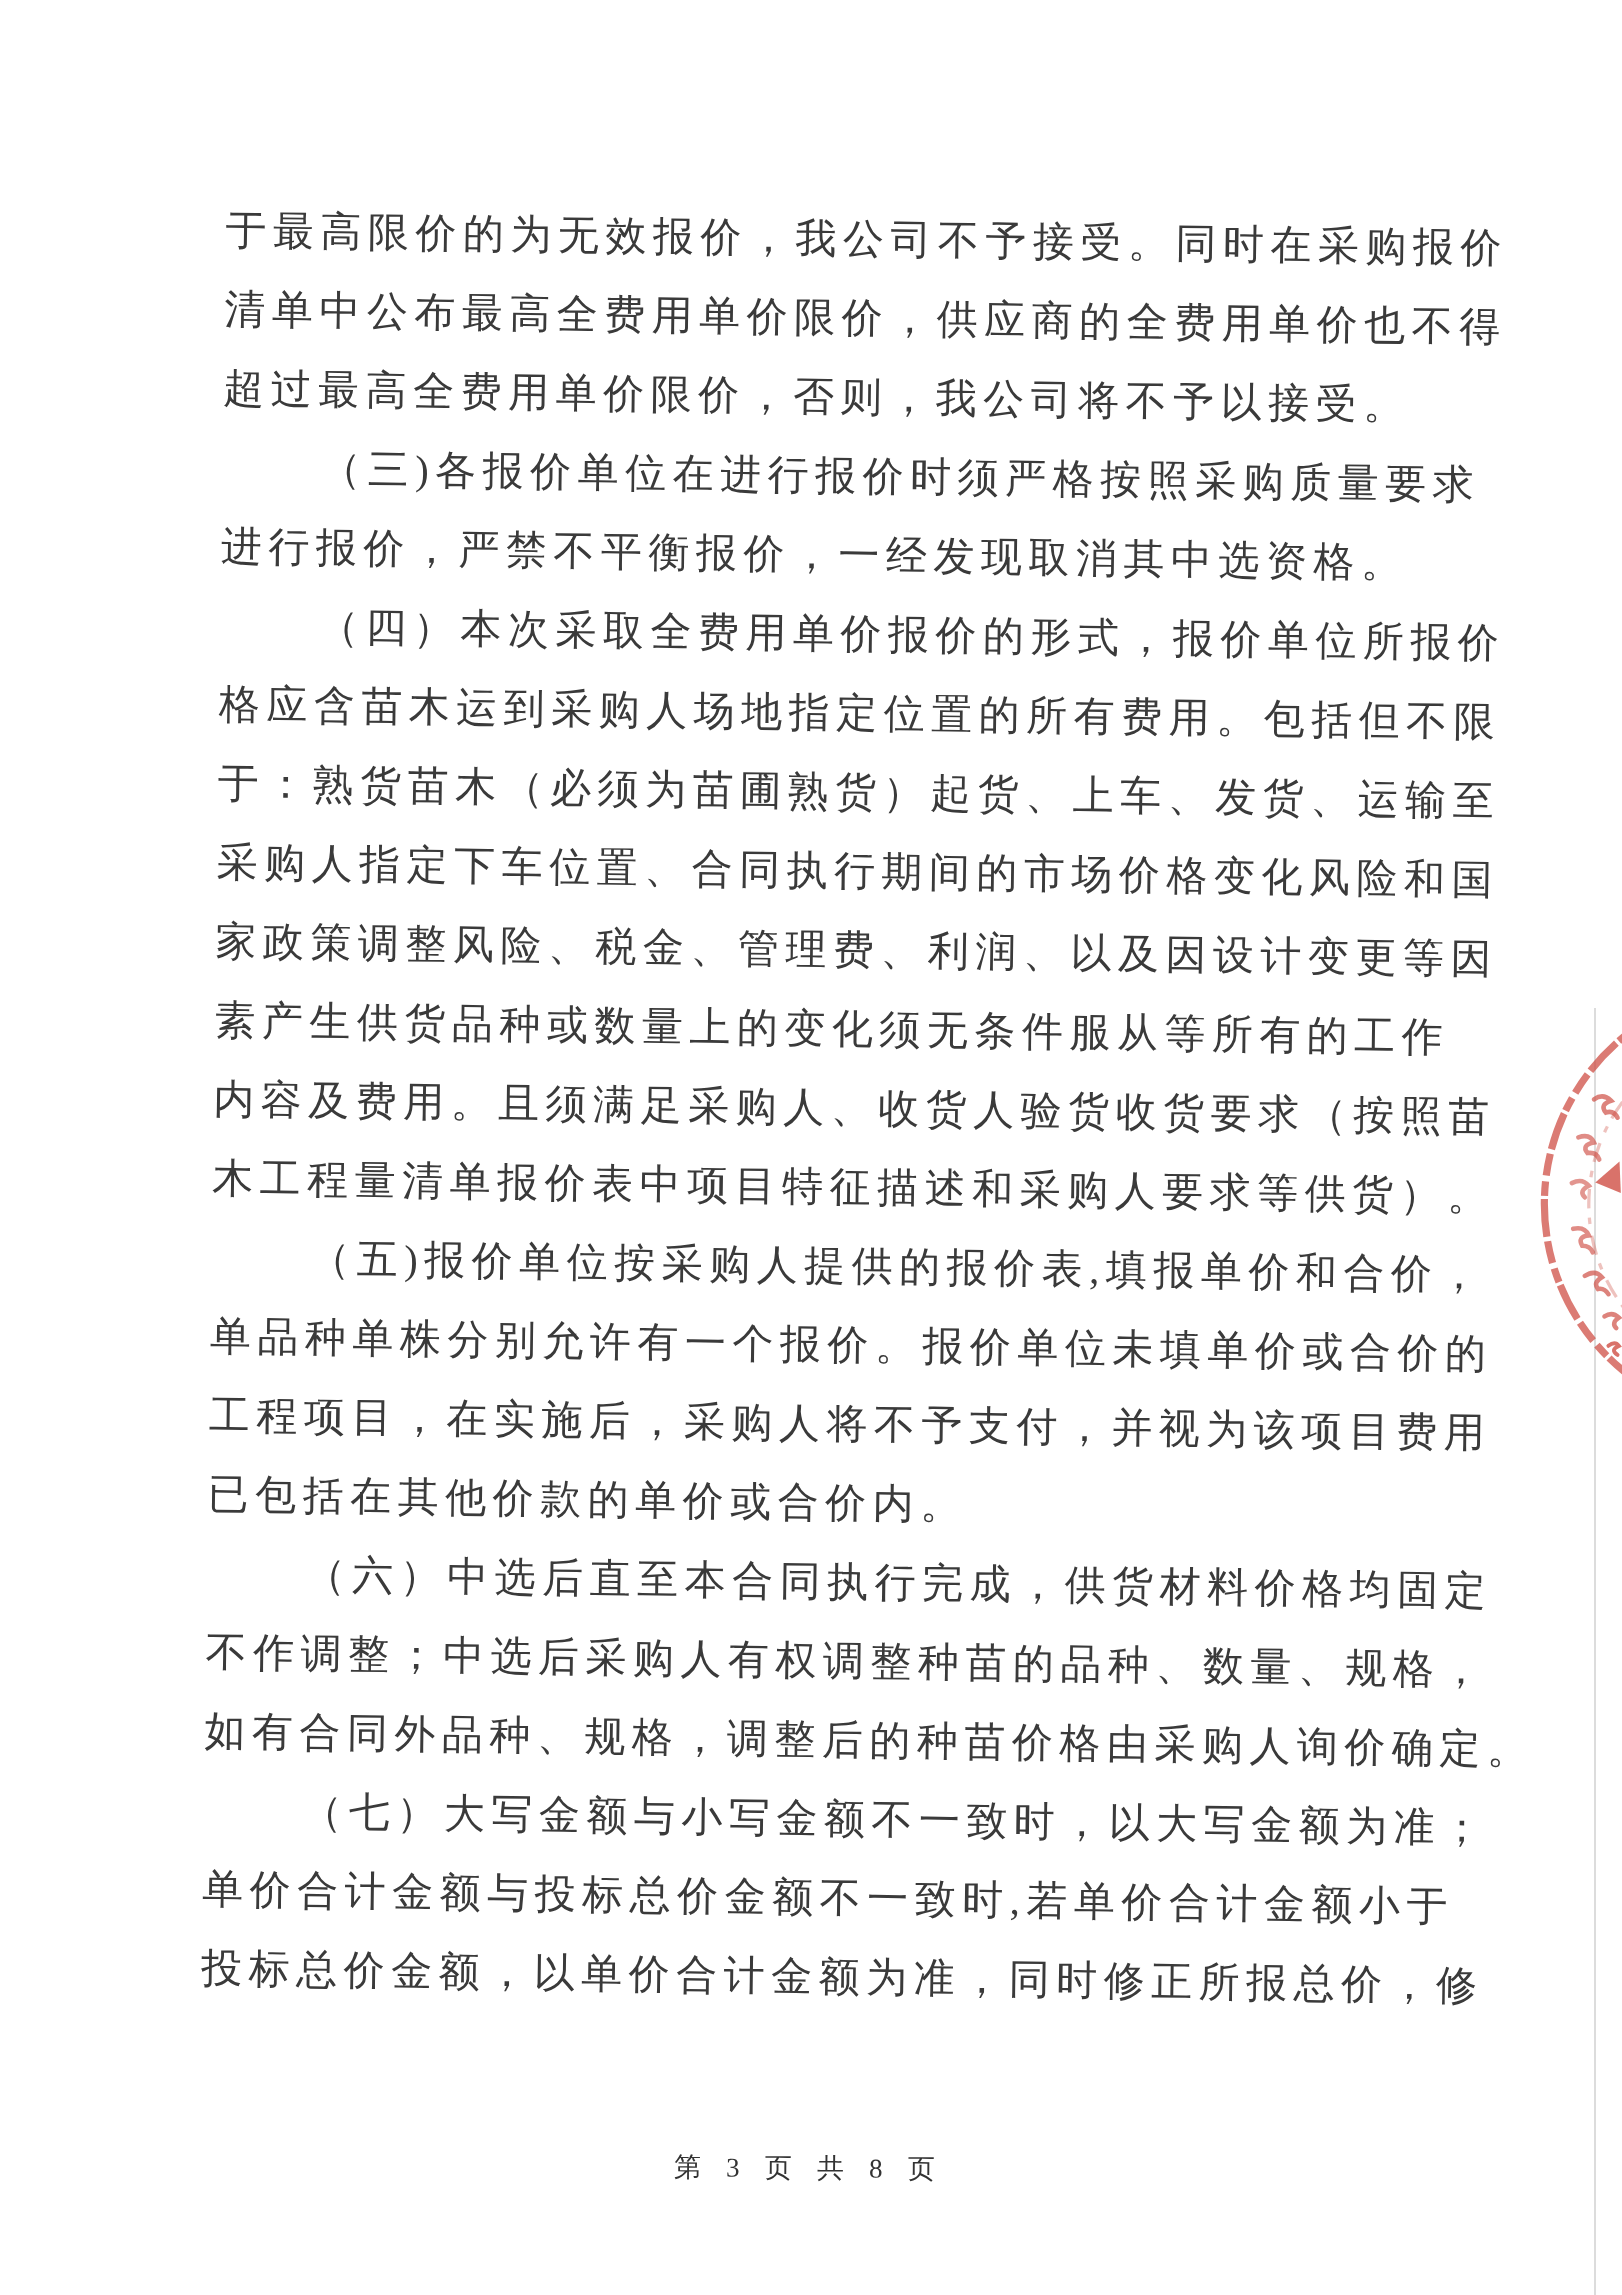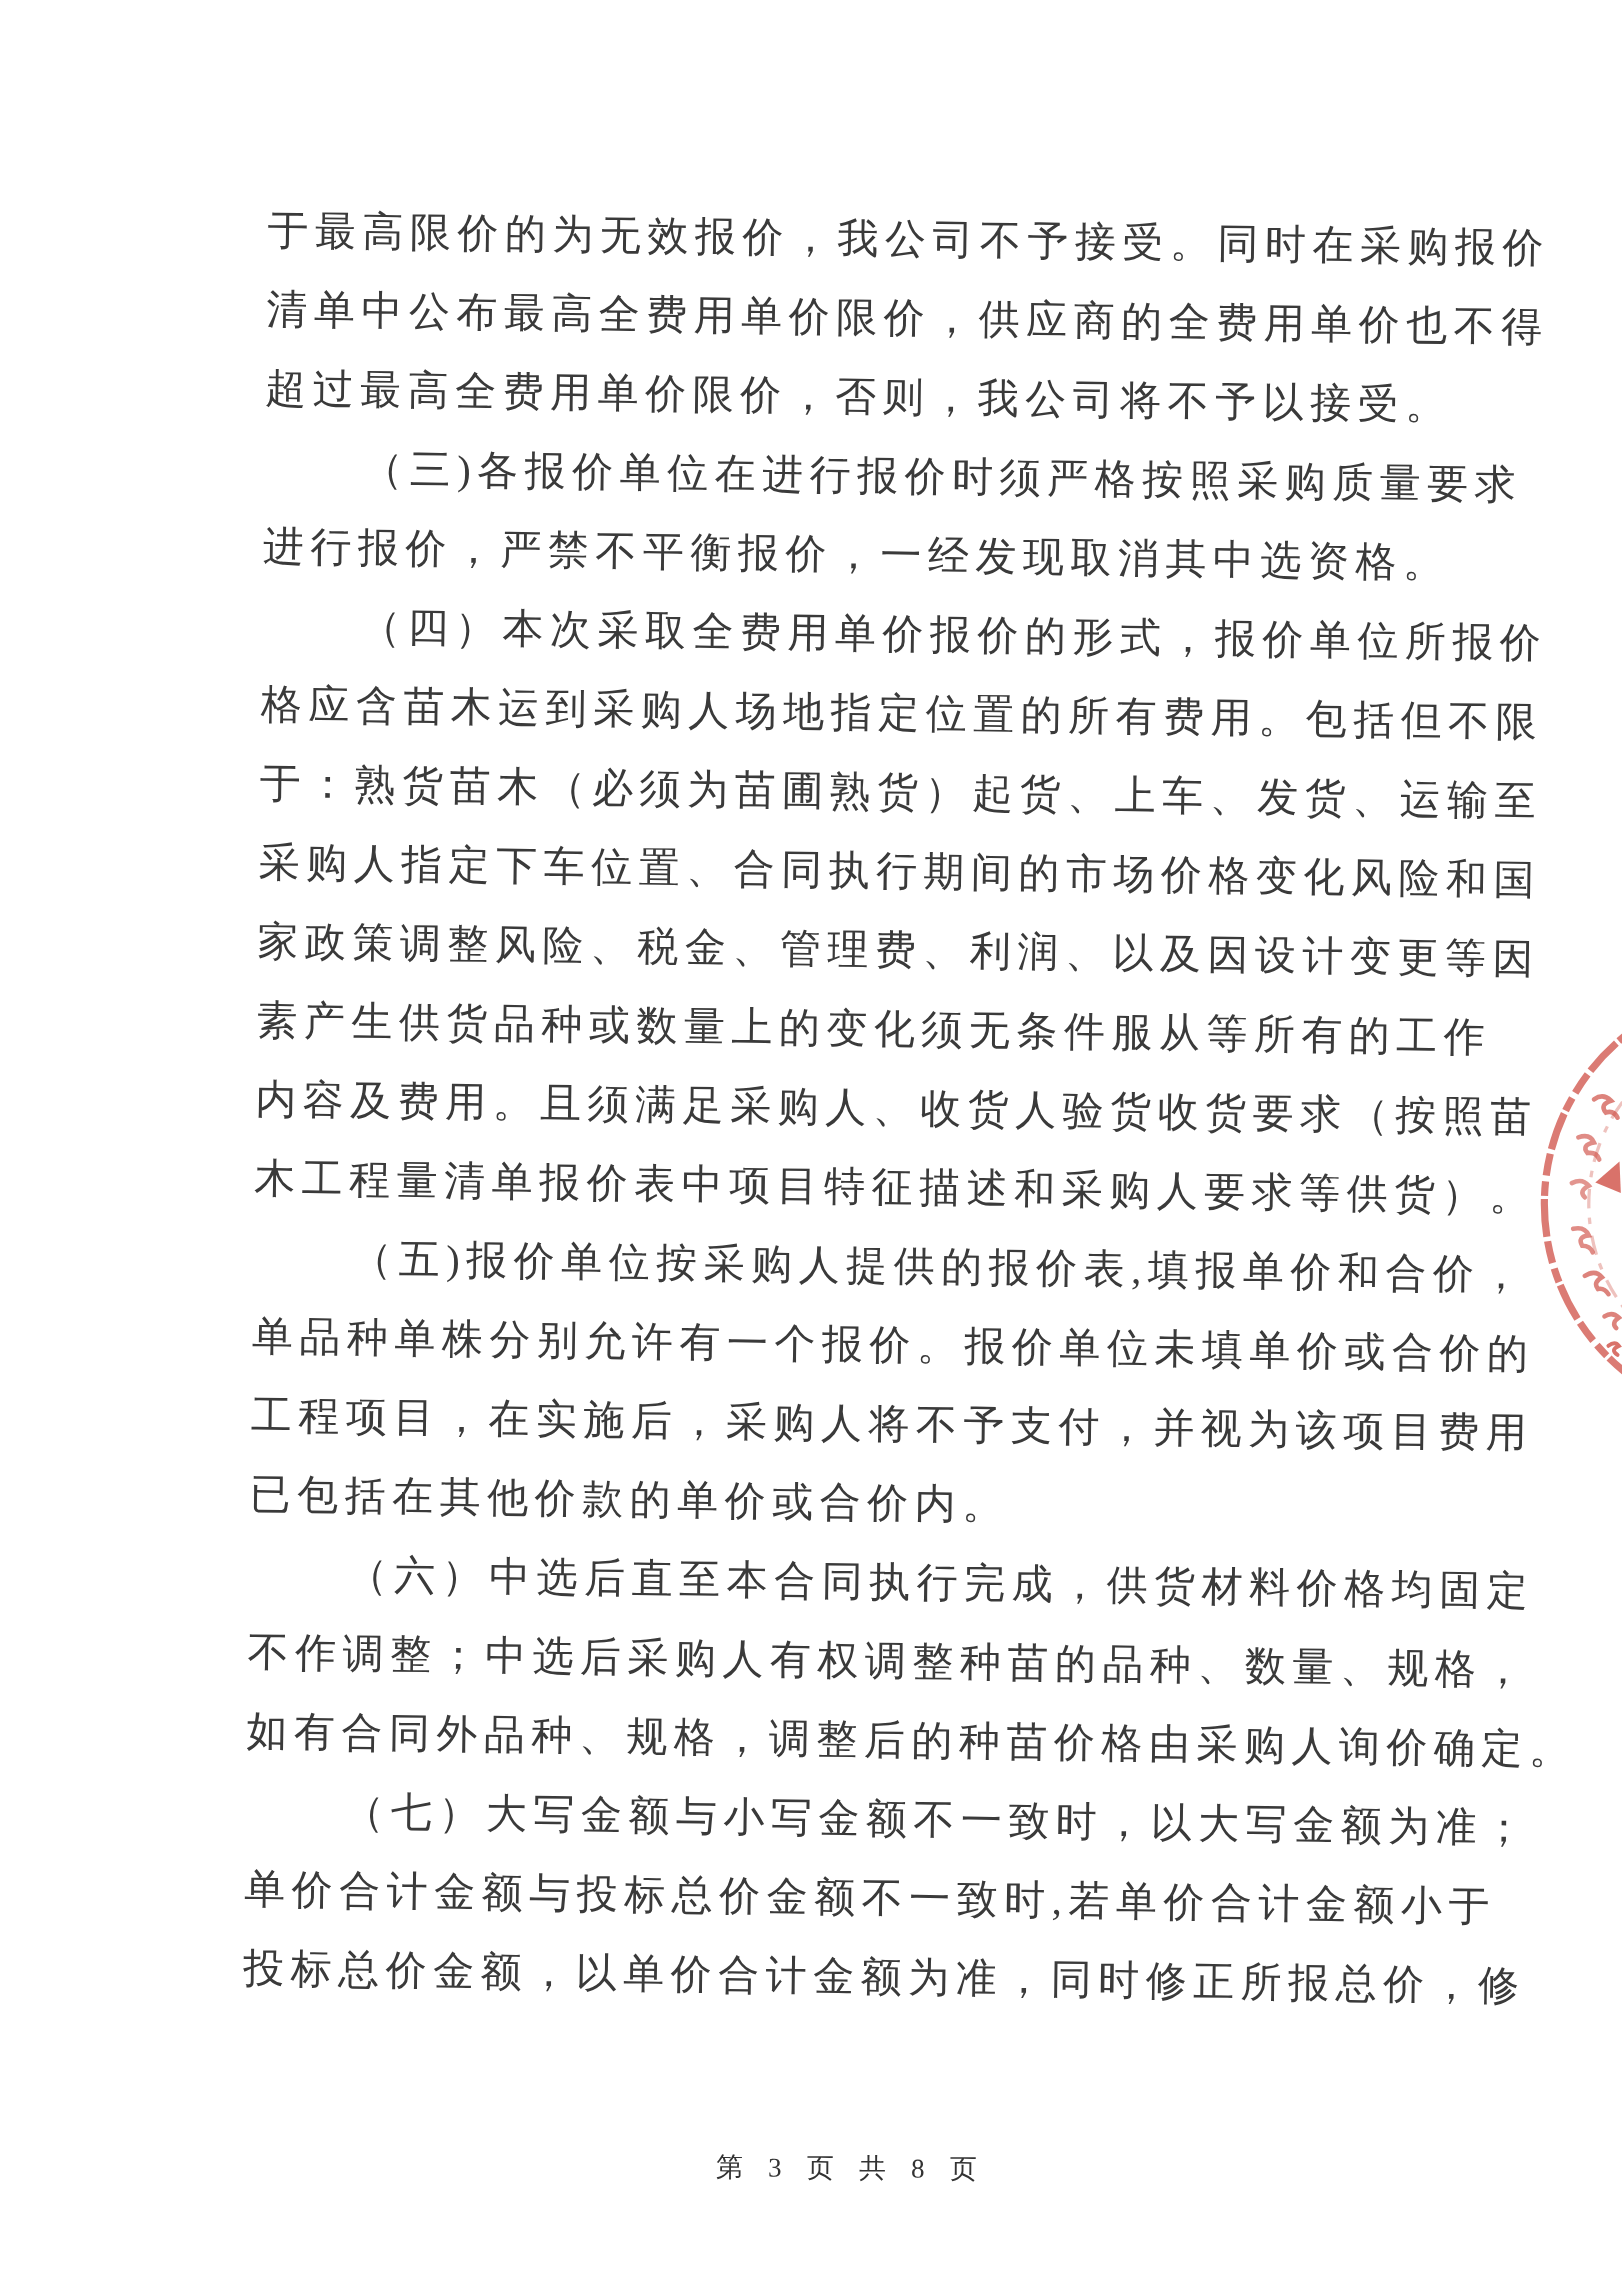--- a/index.html
+++ b/index.html
@@ -11,21 +11,20 @@
   html,body{margin:0;padding:0;}
   body{
     width:1623px;height:2295px;
     background:var(--paper);
     font-family:"Liberation Serif","DejaVu Serif",serif;
     overflow:hidden;position:relative;
   }
   .page{
     position:absolute;inset:0;
     background:var(--paper);
-    margin-left:42px;
   }
   .doc-body{
     position:absolute;
     left:226px;top:191px;
     width:1348px;
     transform:rotate(0.8deg);
     transform-origin:0 0;
     color:var(--text-color);
   }
   .line{

